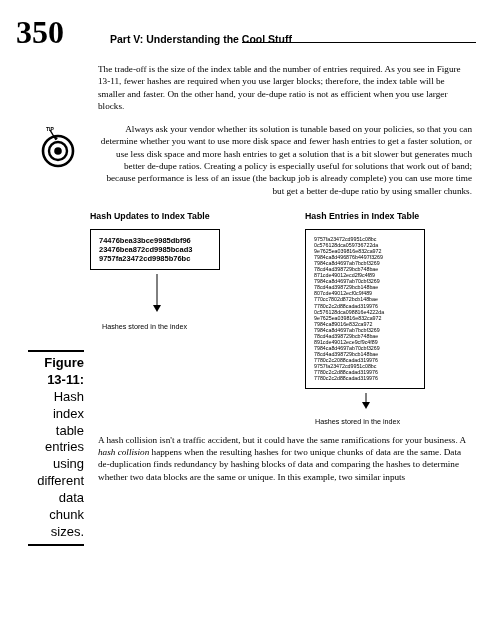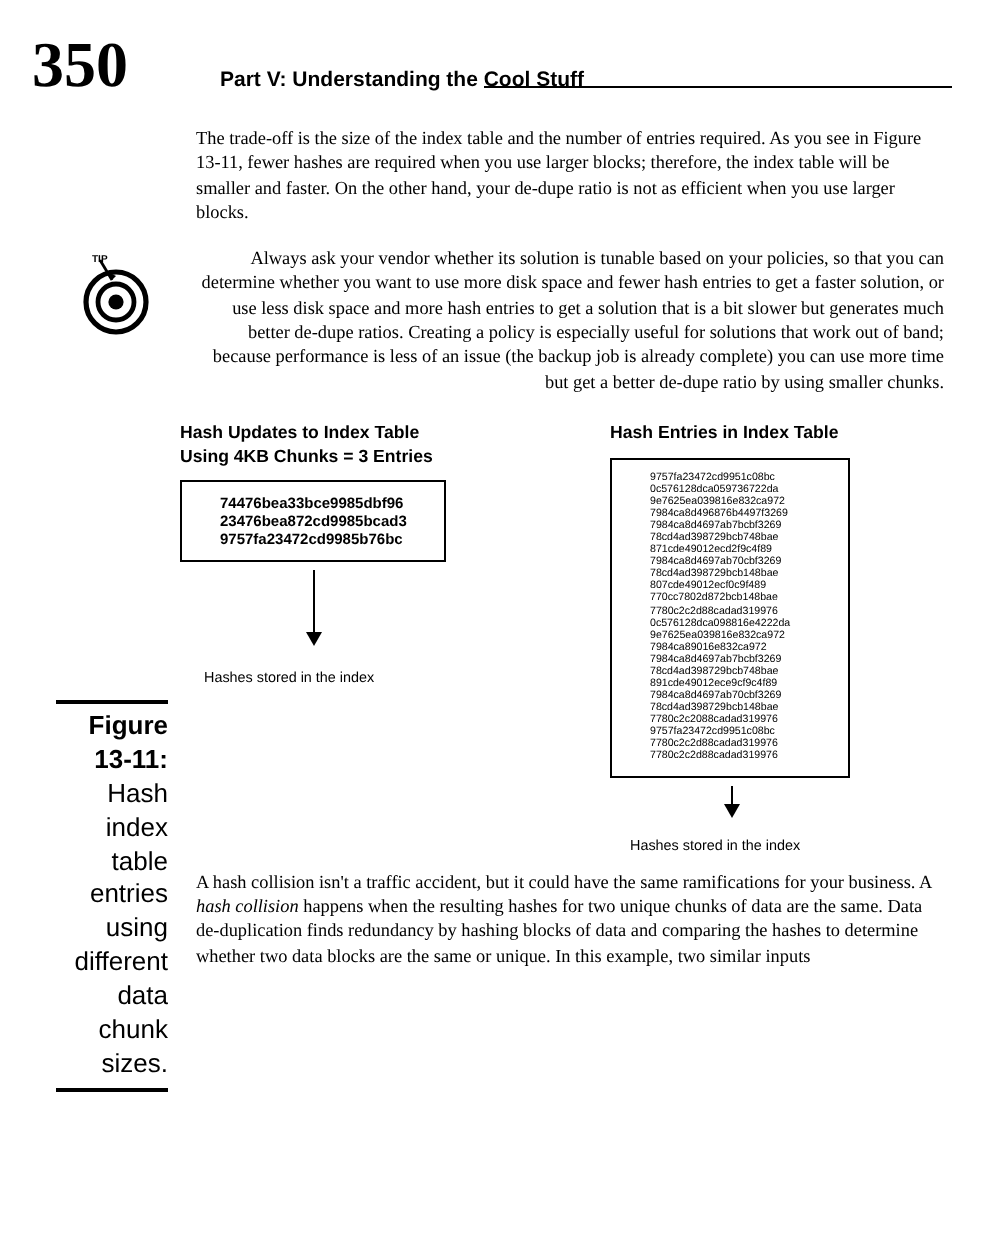--- a/index.html
+++ b/index.html
@@ -71,21 +71,21 @@
   .dcol-title {
     font-family: Arial, Helvetica, sans-serif;
     font-weight: bold;
     font-size: 8.8px;
     line-height: 1.3;
     margin-bottom: 6px;
     margin-left: 30px;
   }
   .hash-box {
     border: 1px solid #000;
-    padding: 6px 19px;
+    padding: 6px 8px;
     font-family: Arial, Helvetica, sans-serif;
     font-size: 7.5px;
     font-weight: bold;
     line-height: 1.2;
     display: inline-block;
     min-width: 130px;
     margin-left: 30px;
   }
   .hash-box-small {
     font-size: 5.3px;
@@ -153,21 +153,20 @@
       <polygon points="22,17 20,13 24,15" fill="#000"></polygon>
     </svg>
   </div>
   <div class="tip-text">Always ask your vendor whether its solution is tunable based on your policies, so that you can determine whether you want to use more disk space and fewer hash entries to get a faster solution, or use less disk space and more hash entries to get a solution that is a bit slower but generates much better de-dupe ratios. Creating a policy is especially useful for solutions that work out of band; because performance is less of an issue (the backup job is already complete) you can use more time but get a better de-dupe ratio by using smaller chunks.</div>
 </div>
 
 <div class="diagram-row">
   <div class="dcol">
     <div class="dcol-title">
       <span>Hash Updates to Index Table</span><br>
-      <span>Using 4KB Chunks = 3 Entries</span>
     </div>
     <div class="hash-box" id="hash-left"><div>74476bea33bce9985dbf96</div><div>23476bea872cd9985bcad3</div><div>9757fa23472cd9985b76bc</div></div>
     <div class="arrow">
       <svg width="10" height="38">
             <line x1="5" y1="0" x2="5" y2="33" stroke="#000" stroke-width="1"></line>
             <polygon points="5,38 1,31 9,31" fill="#000"></polygon>
           </svg>
     </div>
     <div class="caption-in">Hashes stored in the index</div>
   </div>

